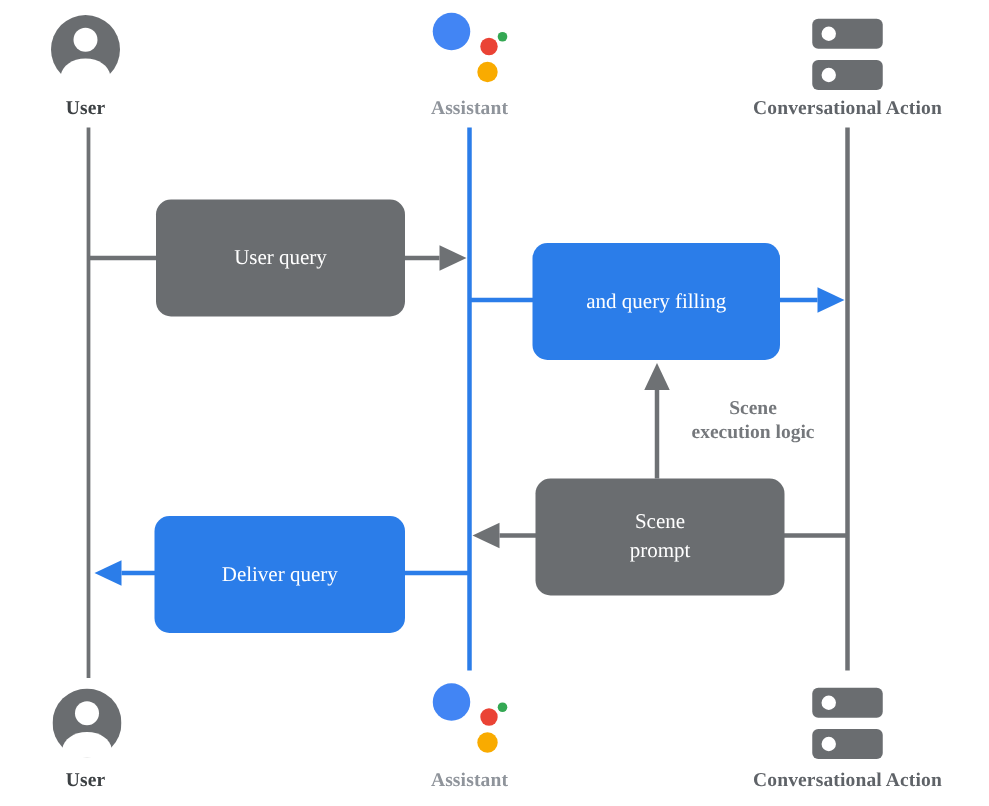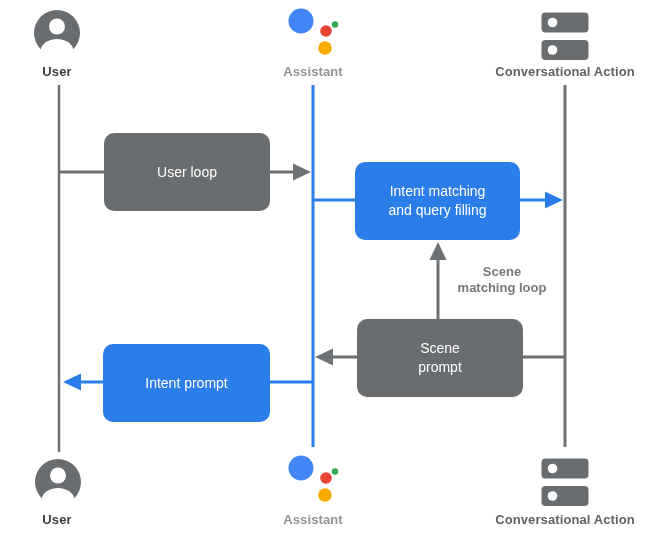--- a/index.html
+++ b/index.html
@@ -7,21 +7,21 @@
     --gray:#6a6d70;
     --line-gray:#6e7174;
     --annot:#75787c;
     --label-user:#3c4043;
     --label-assistant:#8f949b;
     --label-action:#5f6368;
   }
   html,body{margin:0;padding:0;background:#ffffff;}
   .stage{
     position:relative;width:659px;height:537px;background:#ffffff;
-    font-family:Liberation Sans, sans-serif;overflow:hidden;
+    font-family:Liberation Serif, serif;overflow:hidden;
   }
   .links{position:absolute;left:0;top:0;z-index:1;}
   .icon{position:absolute;z-index:2;}
   .actor-label{
     position:absolute;z-index:2;text-align:center;
     font-size:13px;font-weight:bold;letter-spacing:.1px;
   }
   .node{
     position:absolute;z-index:2;border-radius:10px;
     display:flex;flex-direction:column;align-items:center;justify-content:center;
@@ -78,40 +78,39 @@
 
   <svg class="icon" style="left:541px;top:10px;" width="48" height="50" viewBox="0 0 48 50">
     <rect x="0.5" y="2.5" width="47" height="20" rx="4" fill="#6a6d70"></rect>
     <rect x="0.5" y="30" width="47" height="20" rx="4" fill="#6a6d70"></rect>
     <circle cx="11.5" cy="12.5" r="4.8" fill="#ffffff"></circle>
     <circle cx="11.5" cy="40" r="4.8" fill="#ffffff"></circle>
   </svg>
   <div class="actor-label" style="left:490px;top:64px;width:150px;color:var(--label-action);">Conversational Action</div>
 
   <div class="node gray" style="left:104px;top:133px;width:166px;height:78px;">
-    <span>User loop</span>
+    <span>User query</span>
   </div>
 
   <div class="node blue" style="left:355px;top:162px;width:165px;height:78px;">
-    <span>Intent matching</span>
     <span>and query filling</span>
   </div>
 
   <div class="annotation" style="left:438px;top:264px;width:128px;">
     <div>Scene</div>
-    <div>matching loop</div>
+    <div>execution logic</div>
   </div>
 
   <div class="node gray" style="left:357px;top:319px;width:166px;height:78px;">
     <span>Scene</span>
     <span>prompt</span>
   </div>
 
   <div class="node blue" style="left:103px;top:344px;width:167px;height:78px;">
-    <span>Intent prompt</span>
+    <span>Deliver query</span>
   </div>
 
   <svg class="icon" style="left:35px;top:459px;" width="46" height="46" viewBox="0 0 46 46">
     <circle cx="23" cy="23" r="23" fill="#6a6d70"></circle>
     <circle cx="23" cy="16.5" r="8" fill="#ffffff"></circle>
     <path d="M23 29 C14 29 7.5 34 6.5 40 A23 23 0 0 0 39.5 40 C38.5 34 32 29 23 29 Z" fill="#ffffff"></path>
   </svg>
   <div class="actor-label" style="left:17px;top:512px;width:80px;color:var(--label-user);">User</div>
 
   <svg class="icon" style="left:286px;top:455px;" width="54" height="48" viewBox="0 0 54 48">

